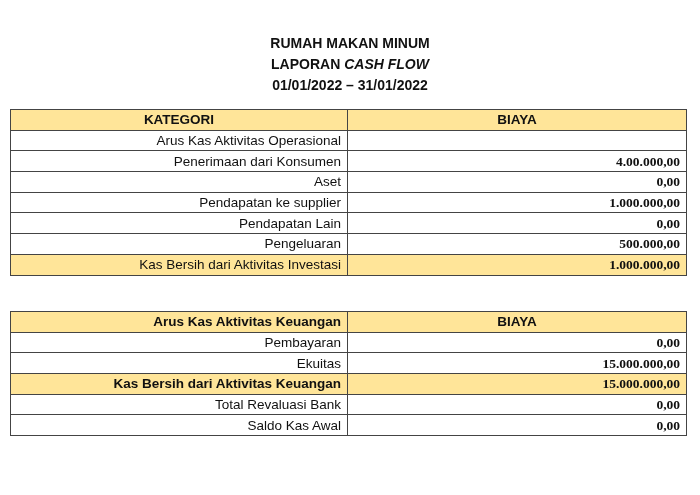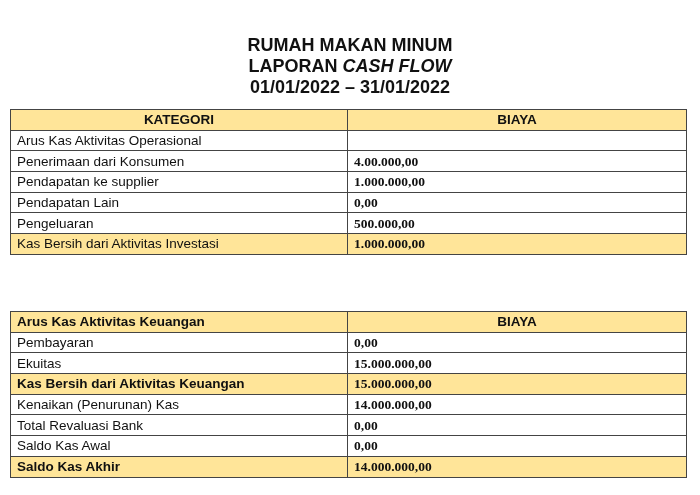--- a/index.html
+++ b/index.html
@@ -1,24 +1,24 @@
 <!DOCTYPE html>
 <html><head>
 <meta charset="utf-8">
 <style>
   html, body { margin: 0; padding: 0; background: #ffffff; }
   body { width: 700px; height: 495px; position: relative; overflow: hidden;
          font-family: "Liberation Sans", "DejaVu Sans", sans-serif; color: #111; }
   .title { position: absolute; left: 0; width: 700px; text-align: center;
-           font-weight: bold; font-size: 18px; }
+           font-weight: bold; font-size: 14px; }
   .title i { }
   table { position: absolute; left: 10px; width: 677px; border-collapse: collapse;
           font-size: 13.5px; table-layout: fixed; padding-left: 12px; }
   td { border: 1px solid #444; height: 19.7px; padding: 0 6px; line-height: 19px;
-       white-space: nowrap; overflow: hidden; }
+       white-space: nowrap; overflow: hidden; text-align: right; }
   td.c1 { width: 324px; }
   td.num { font-weight: bold; font-family: Liberation Serif, serif; }
   tr.hl td { background: #ffe599; }
   tr.hdr td { text-align: center; font-weight: bold; }
   tr.bold td { font-weight: bold; }
 </style>
 </head>
 <body>
 
 <div class="title" style="top:35px">RUMAH MAKAN MINUM</div>
@@ -31,20 +31,24 @@
     <td class="c1">KATEGORI</td>
     <td>BIAYA</td>
   </tr>
   <tr>
         <td class="c1">Arus Kas Aktivitas Operasional</td>
         <td class="num"></td>
       </tr>
   <tr>
         <td class="c1">Penerimaan dari Konsumen</td>
         <td class="num">4.00.000,00</td>
+      </tr>
+  <tr>
+        <td class="c1">Aset</td>
+        <td class="num">0,00</td>
       </tr>
   <tr>
         <td class="c1">Pendapatan ke supplier</td>
         <td class="num">1.000.000,00</td>
       </tr>
   <tr>
         <td class="c1">Pendapatan Lain</td>
         <td class="num">0,00</td>
       </tr>
   <tr>
@@ -70,29 +74,21 @@
       </tr>
   <tr>
         <td class="c1">Ekuitas</td>
         <td class="num">15.000.000,00</td>
       </tr>
   <tr class="hl bold">
         <td class="c1">Kas Bersih dari Aktivitas Keuangan</td>
         <td class="num">15.000.000,00</td>
       </tr>
   <tr>
-        <td class="c1">Kenaikan (Penurunan) Kas</td>
-        <td class="num">14.000.000,00</td>
-      </tr>
-  <tr>
         <td class="c1">Total Revaluasi Bank</td>
         <td class="num">0,00</td>
       </tr>
   <tr>
         <td class="c1">Saldo Kas Awal</td>
         <td class="num">0,00</td>
       </tr>
-  <tr class="hl bold">
-        <td class="c1">Saldo Kas Akhir</td>
-        <td class="num">14.000.000,00</td>
-      </tr>
 </tbody>
   </table>
 
 </body></html>

